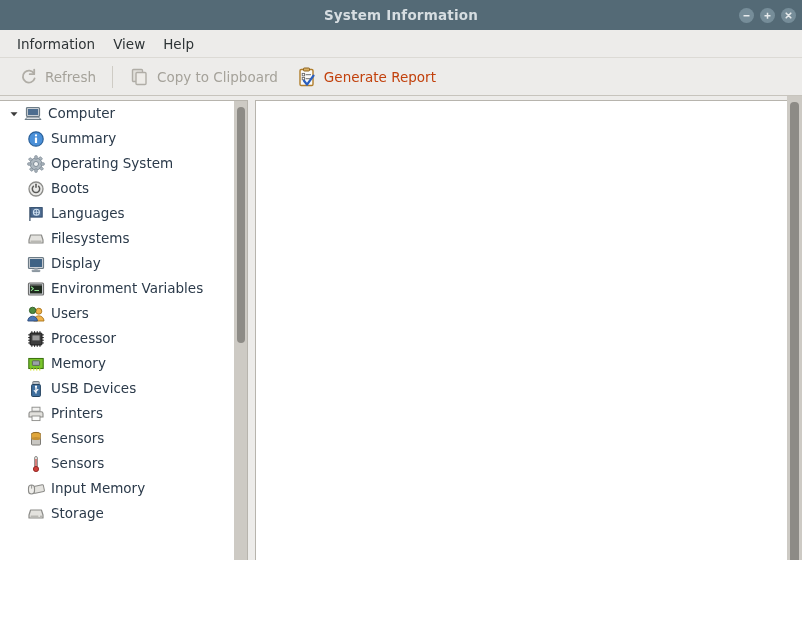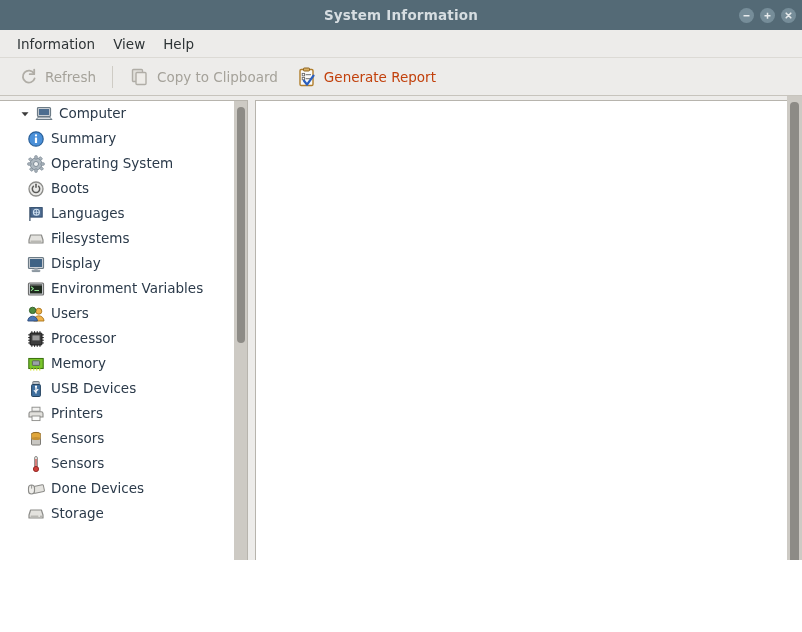--- a/index.html
+++ b/index.html
@@ -148,21 +148,21 @@
     height: 25px;
     display: flex;
     align-items: center;
     font-size: 13.5px;
     color: #2b3a4a;
     white-space: nowrap;
     cursor: default;
     user-select: none;
     padding-left: 2px;
   }
-  .tree-row.level0 { padding-left: 16px; }
+  .tree-row.level0 { padding-left: 5px; }
   .tree-row.level1 { padding-left: 26px; }
   .tw {
     width: 18px;
     flex: 0 0 18px;
     display: flex;
     align-items: center;
     justify-content: center;
   }
   .tree-ico {
     width: 20px;
@@ -533,21 +533,21 @@
         </div>
 
         <div class="tree-row level1">
           <span class="tree-ico">
             <svg width="18" height="18" viewBox="0 0 18 18">
               <rect x="6.5" y="5.5" width="10.5" height="7" rx="1" fill="#e4e3df" stroke="#8b8b88" stroke-width="1" transform="rotate(-12 11.7 9)"></rect>
               <rect x="1.5" y="5" width="6" height="9" rx="3" fill="#eeedea" stroke="#8b8b88" stroke-width="1.1"></rect>
               <rect x="4.2" y="5" width="0.9" height="3.6" fill="#8b8b88"></rect>
             </svg>
           </span>
-          <span class="tree-label">Done Devices</span>
+          <span class="tree-label">Input Memory</span>
         </div>
 
         <div class="tree-row level1">
           <span class="tree-ico">
             <svg width="18" height="18" viewBox="0 0 18 18">
               <path d="M2 10 L3.6 5 H14.4 L16 10 V13 H2 Z" fill="#e3e2de" stroke="#8b8b88" stroke-width="1.2" stroke-linejoin="round"></path>
               <rect x="3.5" y="10.6" width="8" height="1.3" rx="0.6" fill="#b9b8b3"></rect>
               <circle cx="14" cy="11.3" r="0.8" fill="#9a9994"></circle>
             </svg>
           </span>

